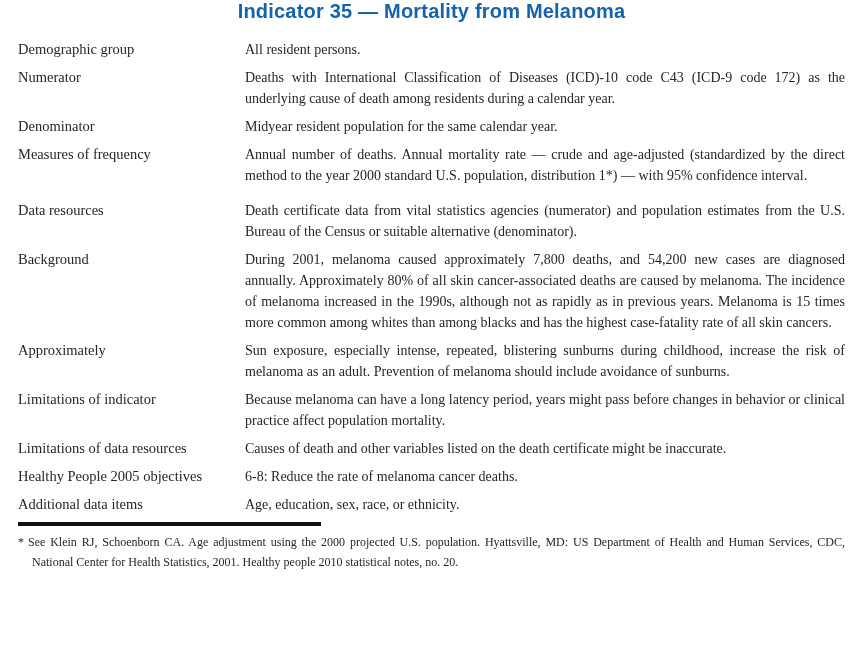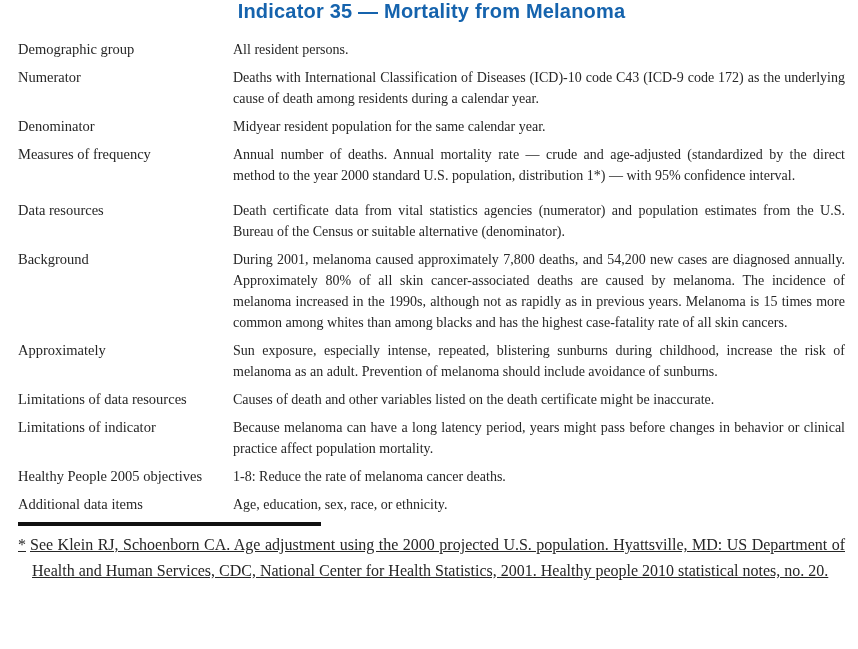--- a/index.html
+++ b/index.html
@@ -13,47 +13,46 @@
   .title{
     text-align:center;
     font-family:"Liberation Sans","DejaVu Sans",sans-serif;
     font-weight:bold;
     font-size:20px;
     line-height:22px;
     margin:0 0 17px 0;
     letter-spacing:0.2px;
   }
   .def-table{width:827px;}
-  .row{display:flex;margin-bottom:7px;}
+  .row{display:flex;margin-bottom:7px;gap:12px;}
   .term{
     flex:0 0 215px;
     width:215px;
     font-size:14.5px;
     line-height:21px;
   }
   .def{
     flex:1 1 auto;
     font-size:14px;
     line-height:21px;
     text-align:justify;
   }
   .it{}
   .rule{
     width:303px;height:4px;
     background:#111111;
     margin:3px 0 6px 0;
   }
   .footnote{
     margin:0;
-    font-size:16px;
-    line-height:26px;
+    font-size:12px;
+    line-height:20px;
     padding-left:14px;
     text-indent:-14px;
     text-align:justify;
-    text-decoration:underline;
   }
   .footnote .marker{padding-right:4px;}
 </style>
 </head>
 <body style="color: rgb(38, 38, 38);">
 
 <div class="page">
 
   <h1 class="title" style="color: rgb(21, 99, 173);">Indicator 35 — Mortality from Melanoma</h1>
 
@@ -82,30 +81,30 @@
       </div>
       <div class="row">
         <div class="term"><span>Background</span></div>
         <div class="def"><span>During 2001, melanoma caused approximately 7,800 deaths, and 54,200 new cases are diagnosed annually. Approximately 80% of all skin cancer-associated deaths are caused by melanoma. The incidence of melanoma increased in the 1990s, although not as rapidly as in previous years. Melanoma is 15 times more common among whites than among blacks and has the highest case-fatality rate of all skin cancers.</span></div>
       </div>
       <div class="row">
         <div class="term"><span>Approximately</span></div>
         <div class="def"><span>Sun exposure, especially intense, repeated, blistering sunburns during childhood, increase the risk of melanoma as an adult. Prevention of melanoma should include avoidance of sunburns.</span></div>
       </div>
       <div class="row">
+        <div class="term"><span>Limitations of indicator</span></div>
+        <div class="def"><span>Because melanoma can have a long latency period, years might pass before changes in behavior or clinical practice affect population mortality.</span></div>
+      </div>
+      <div class="row">
         <div class="term"><span>Limitations of data resources</span></div>
         <div class="def"><span>Causes of death and other variables listed on the death certificate might be inaccurate.</span></div>
       </div>
       <div class="row">
-        <div class="term"><span>Limitations of indicator</span></div>
-        <div class="def"><span>Because melanoma can have a long latency period, years might pass before changes in behavior or clinical practice affect population mortality.</span></div>
-      </div>
-      <div class="row">
         <div class="term"><span class="it">Healthy People 2005</span><span> objectives</span></div>
-        <div class="def"><span>1-8: Reduce the rate of melanoma cancer deaths.</span></div>
+        <div class="def"><span>6-8: Reduce the rate of melanoma cancer deaths.</span></div>
       </div>
       <div class="row">
         <div class="term"><span>Additional data items</span></div>
         <div class="def"><span>Age, education, sex, race, or ethnicity.</span></div>
       </div>
     </div>
 
   <div class="rule" style="background: rgb(17, 17, 17);"></div>
 
   <p class="footnote"><span class="marker">*</span><span>See Klein RJ, Schoenborn CA. Age adjustment using the 2000 projected U.S. population. Hyattsville, MD: US Department of Health and Human Services, CDC, National Center for Health Statistics, 2001. Healthy people 2010 statistical notes, no. 20.</span></p>

